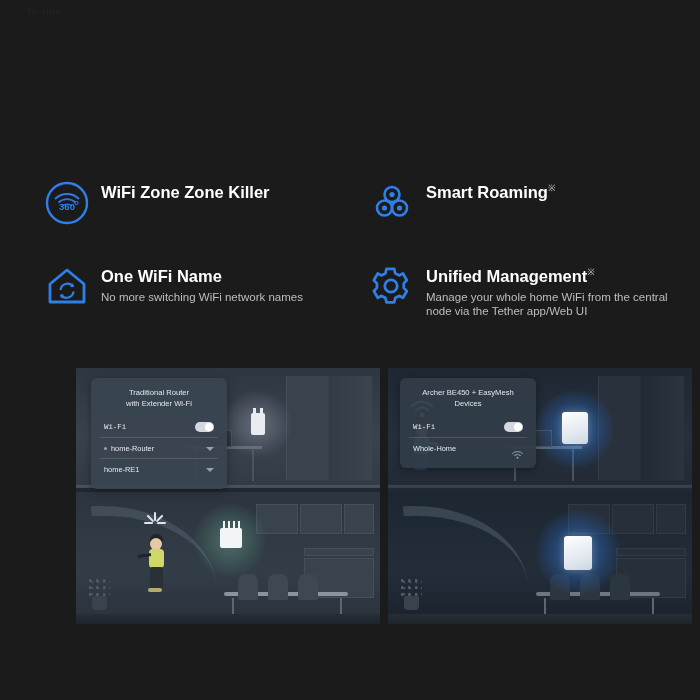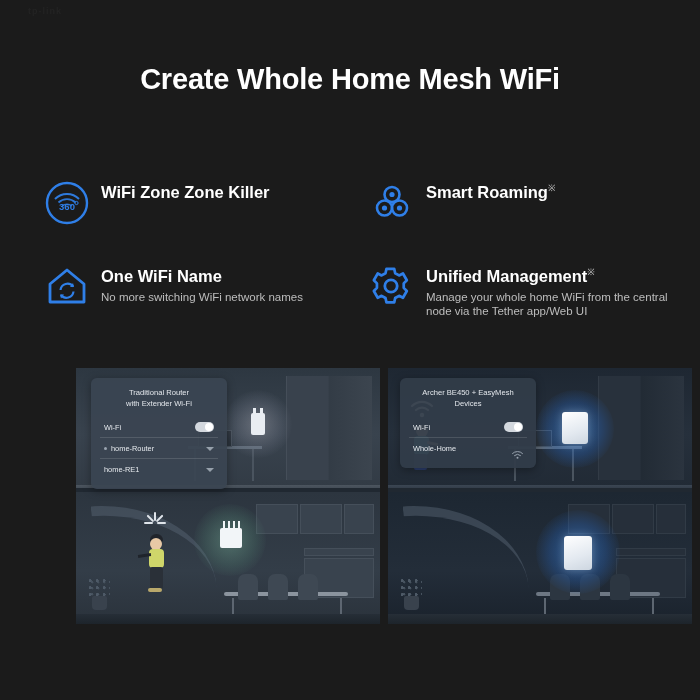--- a/index.html
+++ b/index.html
@@ -230,21 +230,21 @@
   .ui-card-title {
     color:#e3e7ec; font-size:7.6px; text-align:center; line-height:11px;
     font-weight:400;
   }
   .ui-row {
     display:flex; align-items:center; justify-content:space-between;
     padding:6px 4px 5px;
     border-bottom:1px solid rgba(255,255,255,.13);
   }
   .ui-row:last-child { border-bottom:none; }
-  .ui-row.first { margin-top:7px; }
+  .ui-row.first { margin-top:7px;font-family:Liberation Mono, monospace; }
   .ui-label { color:#e6eaee; font-size:7.4px; }
   .toggle {
     width:19px; height:10px; border-radius:6px;
     background:#d3d8de; position:relative;
   }
   .toggle:after {
     content:''; position:absolute; right:1px; top:1px;
     width:8px; height:8px; border-radius:50%; background:#ffffff;
   }
   .chevron {
@@ -255,21 +255,20 @@
   .ui-row .left { display:flex; align-items:center; }
   .wifi-glyph { width:11px; height:8px; position:relative; }
 </style>
 </head>
 <body>
 
 <div class="page">
 
   <div class="watermark">tp-link</div>
 
-  <div class="headline">Create Whole Home Mesh WiFi</div>
 
   <div class="features">
 
     <div class="feature">
       <div class="feat-icon">
         <svg width="44" height="44" viewBox="0 0 44 44">
           <circle cx="22" cy="22" r="20" fill="none" stroke="#2f7fe8" stroke-width="2.4"></circle>
           <path d="M10 18 A17 17 0 0 1 34 18" fill="none" stroke="#2f7fe8" stroke-width="2" opacity=".95"></path>
           <path d="M13.5 21.5 A12.5 12.5 0 0 1 30.5 21.5" fill="none" stroke="#2f7fe8" stroke-width="1.8" opacity=".9"></path>
           <path d="M17 25 A8 8 0 0 1 27 25" fill="none" stroke="#2f7fe8" stroke-width="1.6" opacity=".85"></path>

